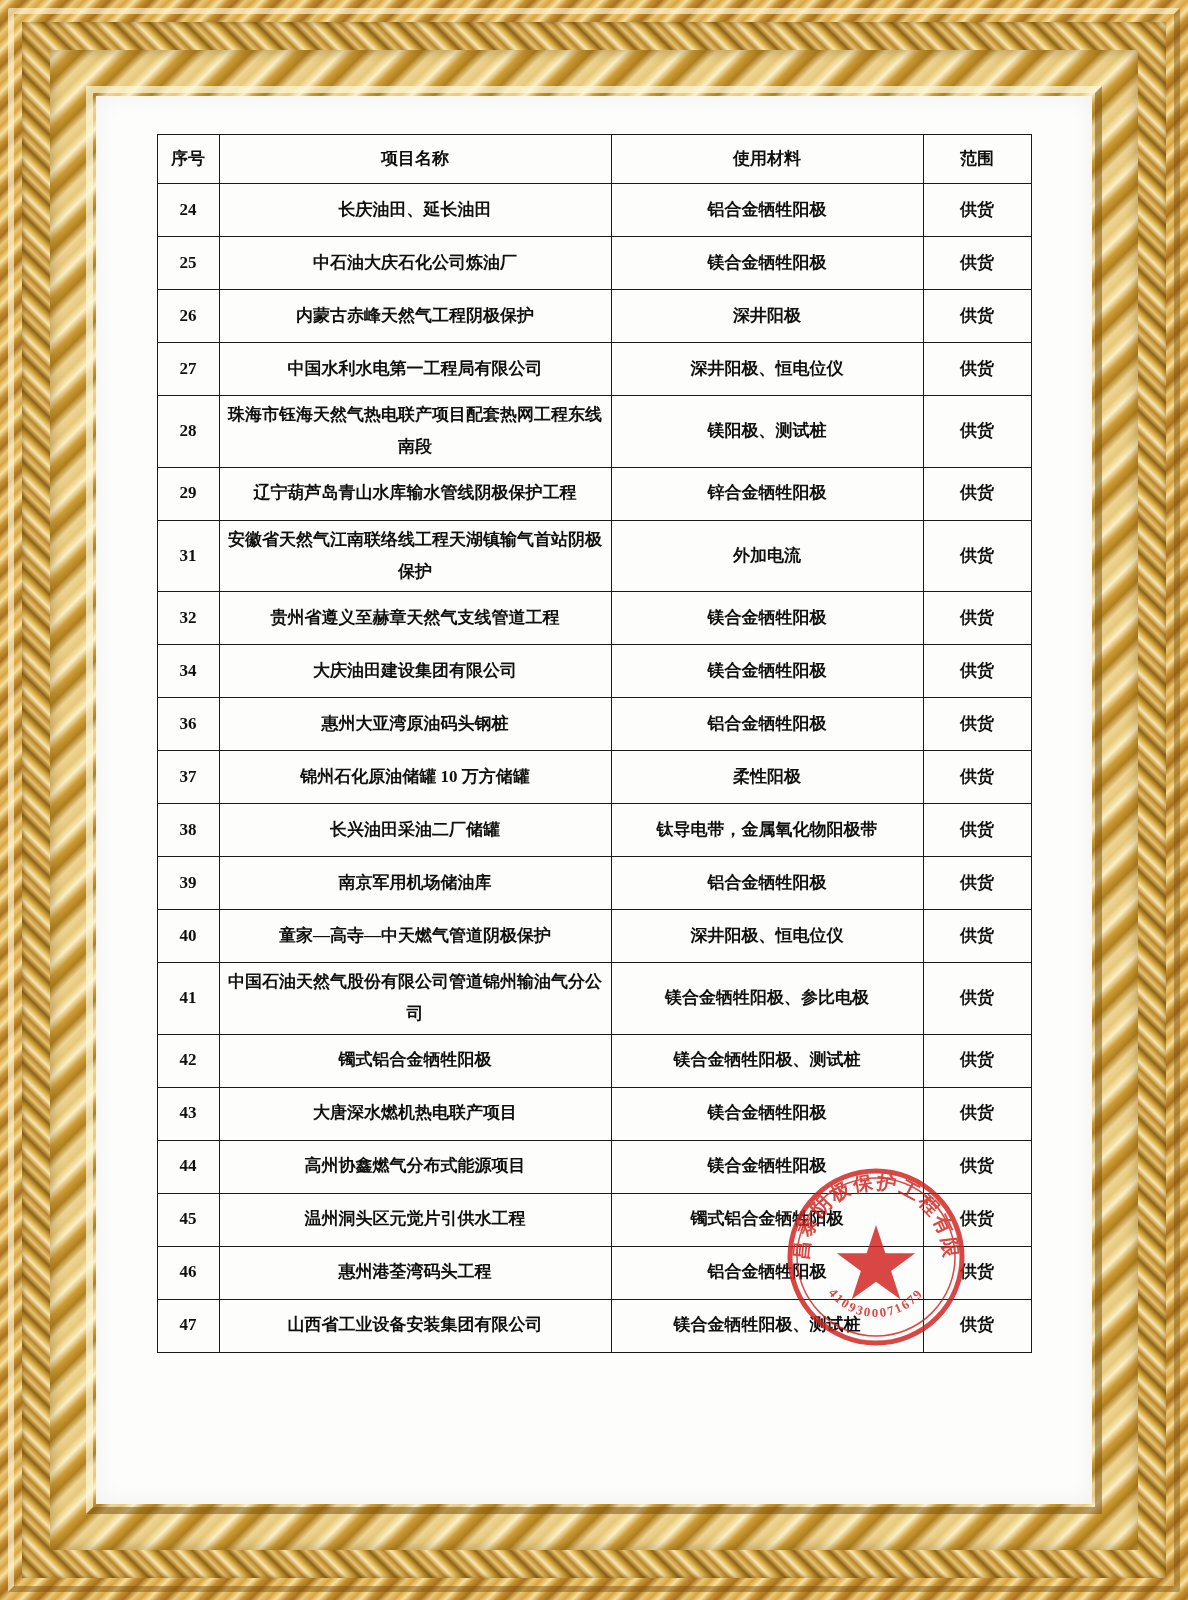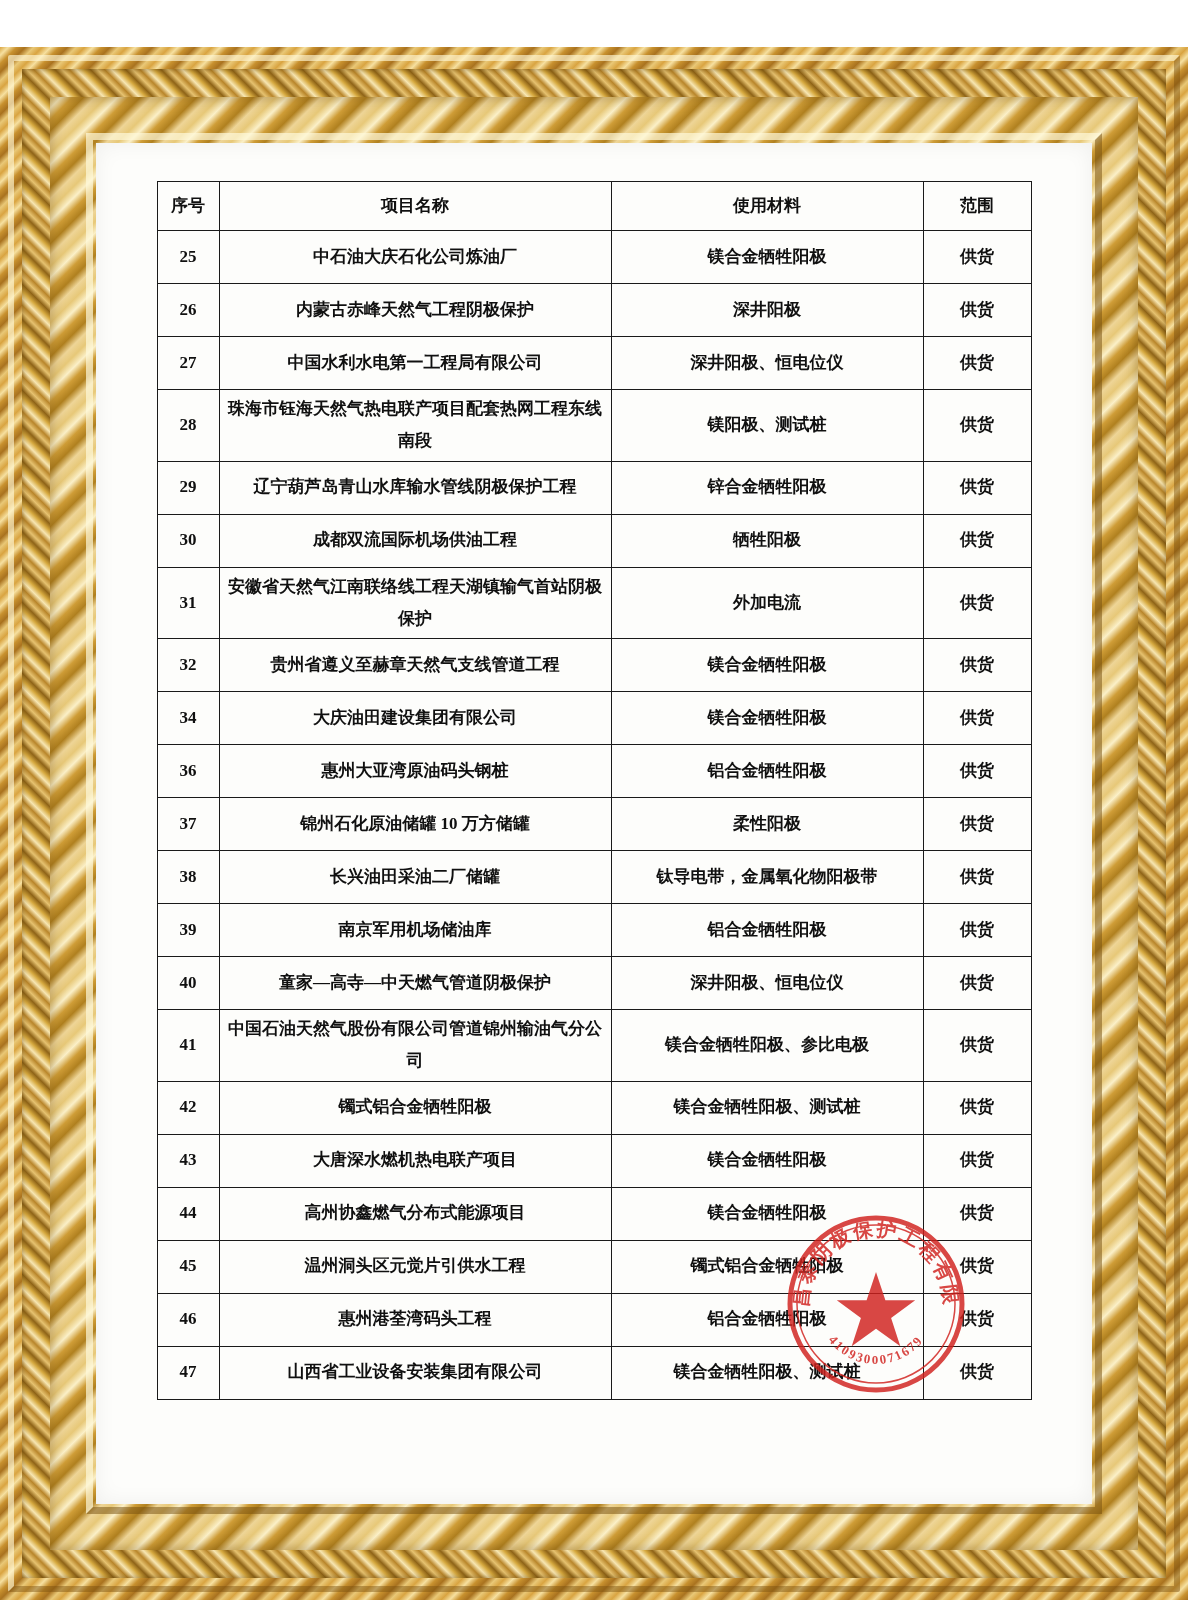--- a/index.html
+++ b/index.html
@@ -15,21 +15,20 @@
     position: relative;
   }
 
   
   .frame {
     position: absolute;
     inset: 0;
     background:
       repeating-linear-gradient(135deg,
         #d9a441 0px, #f6e0a0 6px, #c8912f 12px, #a9721f 18px, #e9c877 24px, #d9a441 30px);
-    margin-top: 47px;
   }
   .frame-bevel-outer {
     position: absolute;
     inset: 8px;
     border: 6px solid rgba(255, 248, 214, 0.65);
     border-right-color: rgba(120, 80, 15, 0.45);
     border-bottom-color: rgba(120, 80, 15, 0.45);
     border-radius: 2px;
   }
   .frame-rope {
@@ -142,20 +141,26 @@
         <thead>
           <tr>
             <th>序号</th>
             <th>项目名称</th>
             <th>使用材料</th>
             <th>范围</th>
           </tr>
         </thead>
         <tbody>
 
+          <tr>
+            <td class="cell-no">24</td>
+            <td class="cell-name">长庆油田、延长油田</td>
+            <td>铝合金牺牲阳极</td>
+            <td>供货</td>
+          </tr>
 
           <tr>
             <td class="cell-no">25</td>
             <td class="cell-name">中石油大庆石化公司炼油厂</td>
             <td>镁合金牺牲阳极</td>
             <td>供货</td>
           </tr>
 
           <tr>
             <td class="cell-no">26</td>
@@ -178,26 +183,20 @@
             <td>供货</td>
           </tr>
 
           <tr>
             <td class="cell-no">29</td>
             <td class="cell-name">辽宁葫芦岛青山水库输水管线阴极保护工程</td>
             <td>锌合金牺牲阳极</td>
             <td>供货</td>
           </tr>
 
-          <tr>
-            <td class="cell-no">30</td>
-            <td class="cell-name">成都双流国际机场供油工程</td>
-            <td>牺牲阳极</td>
-            <td>供货</td>
-          </tr>
 
           <tr>
             <td class="cell-no">31</td>
             <td class="cell-name two-line">安徽省天然气江南联络线工程天湖镇输气首站阴极保护</td>
             <td>外加电流</td>
             <td>供货</td>
           </tr>
 
           <tr>
             <td class="cell-no">32</td>

